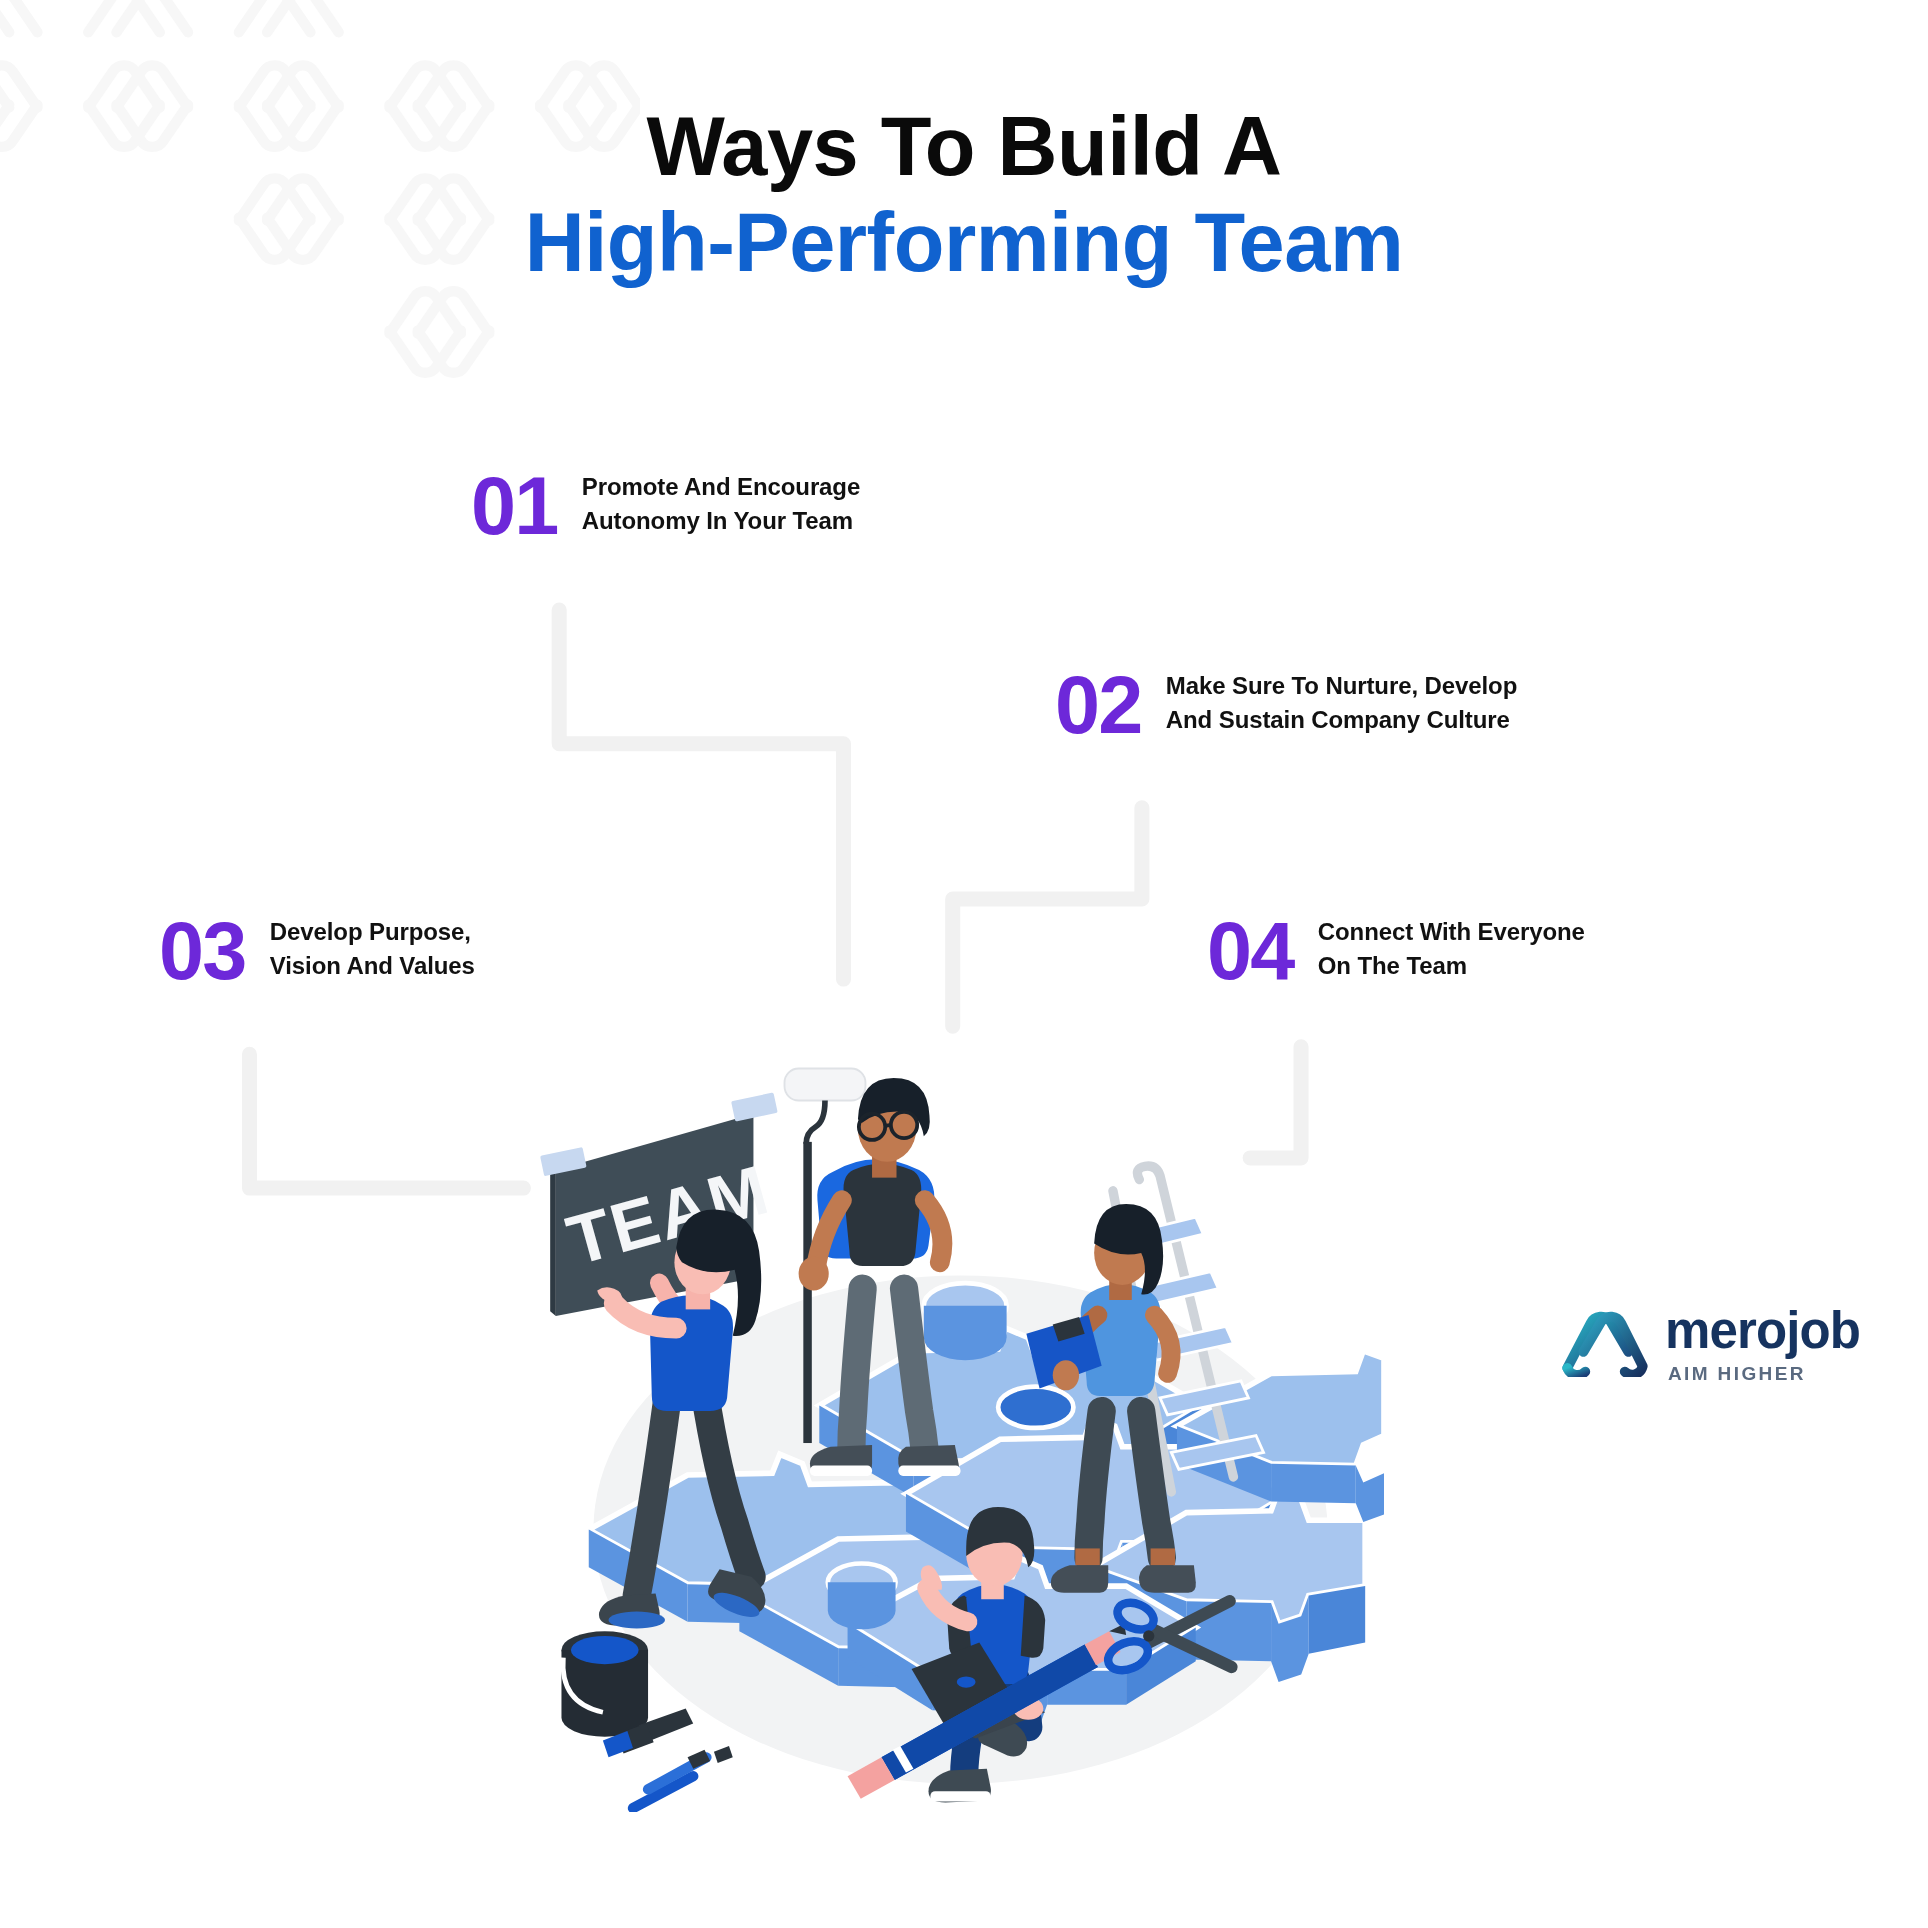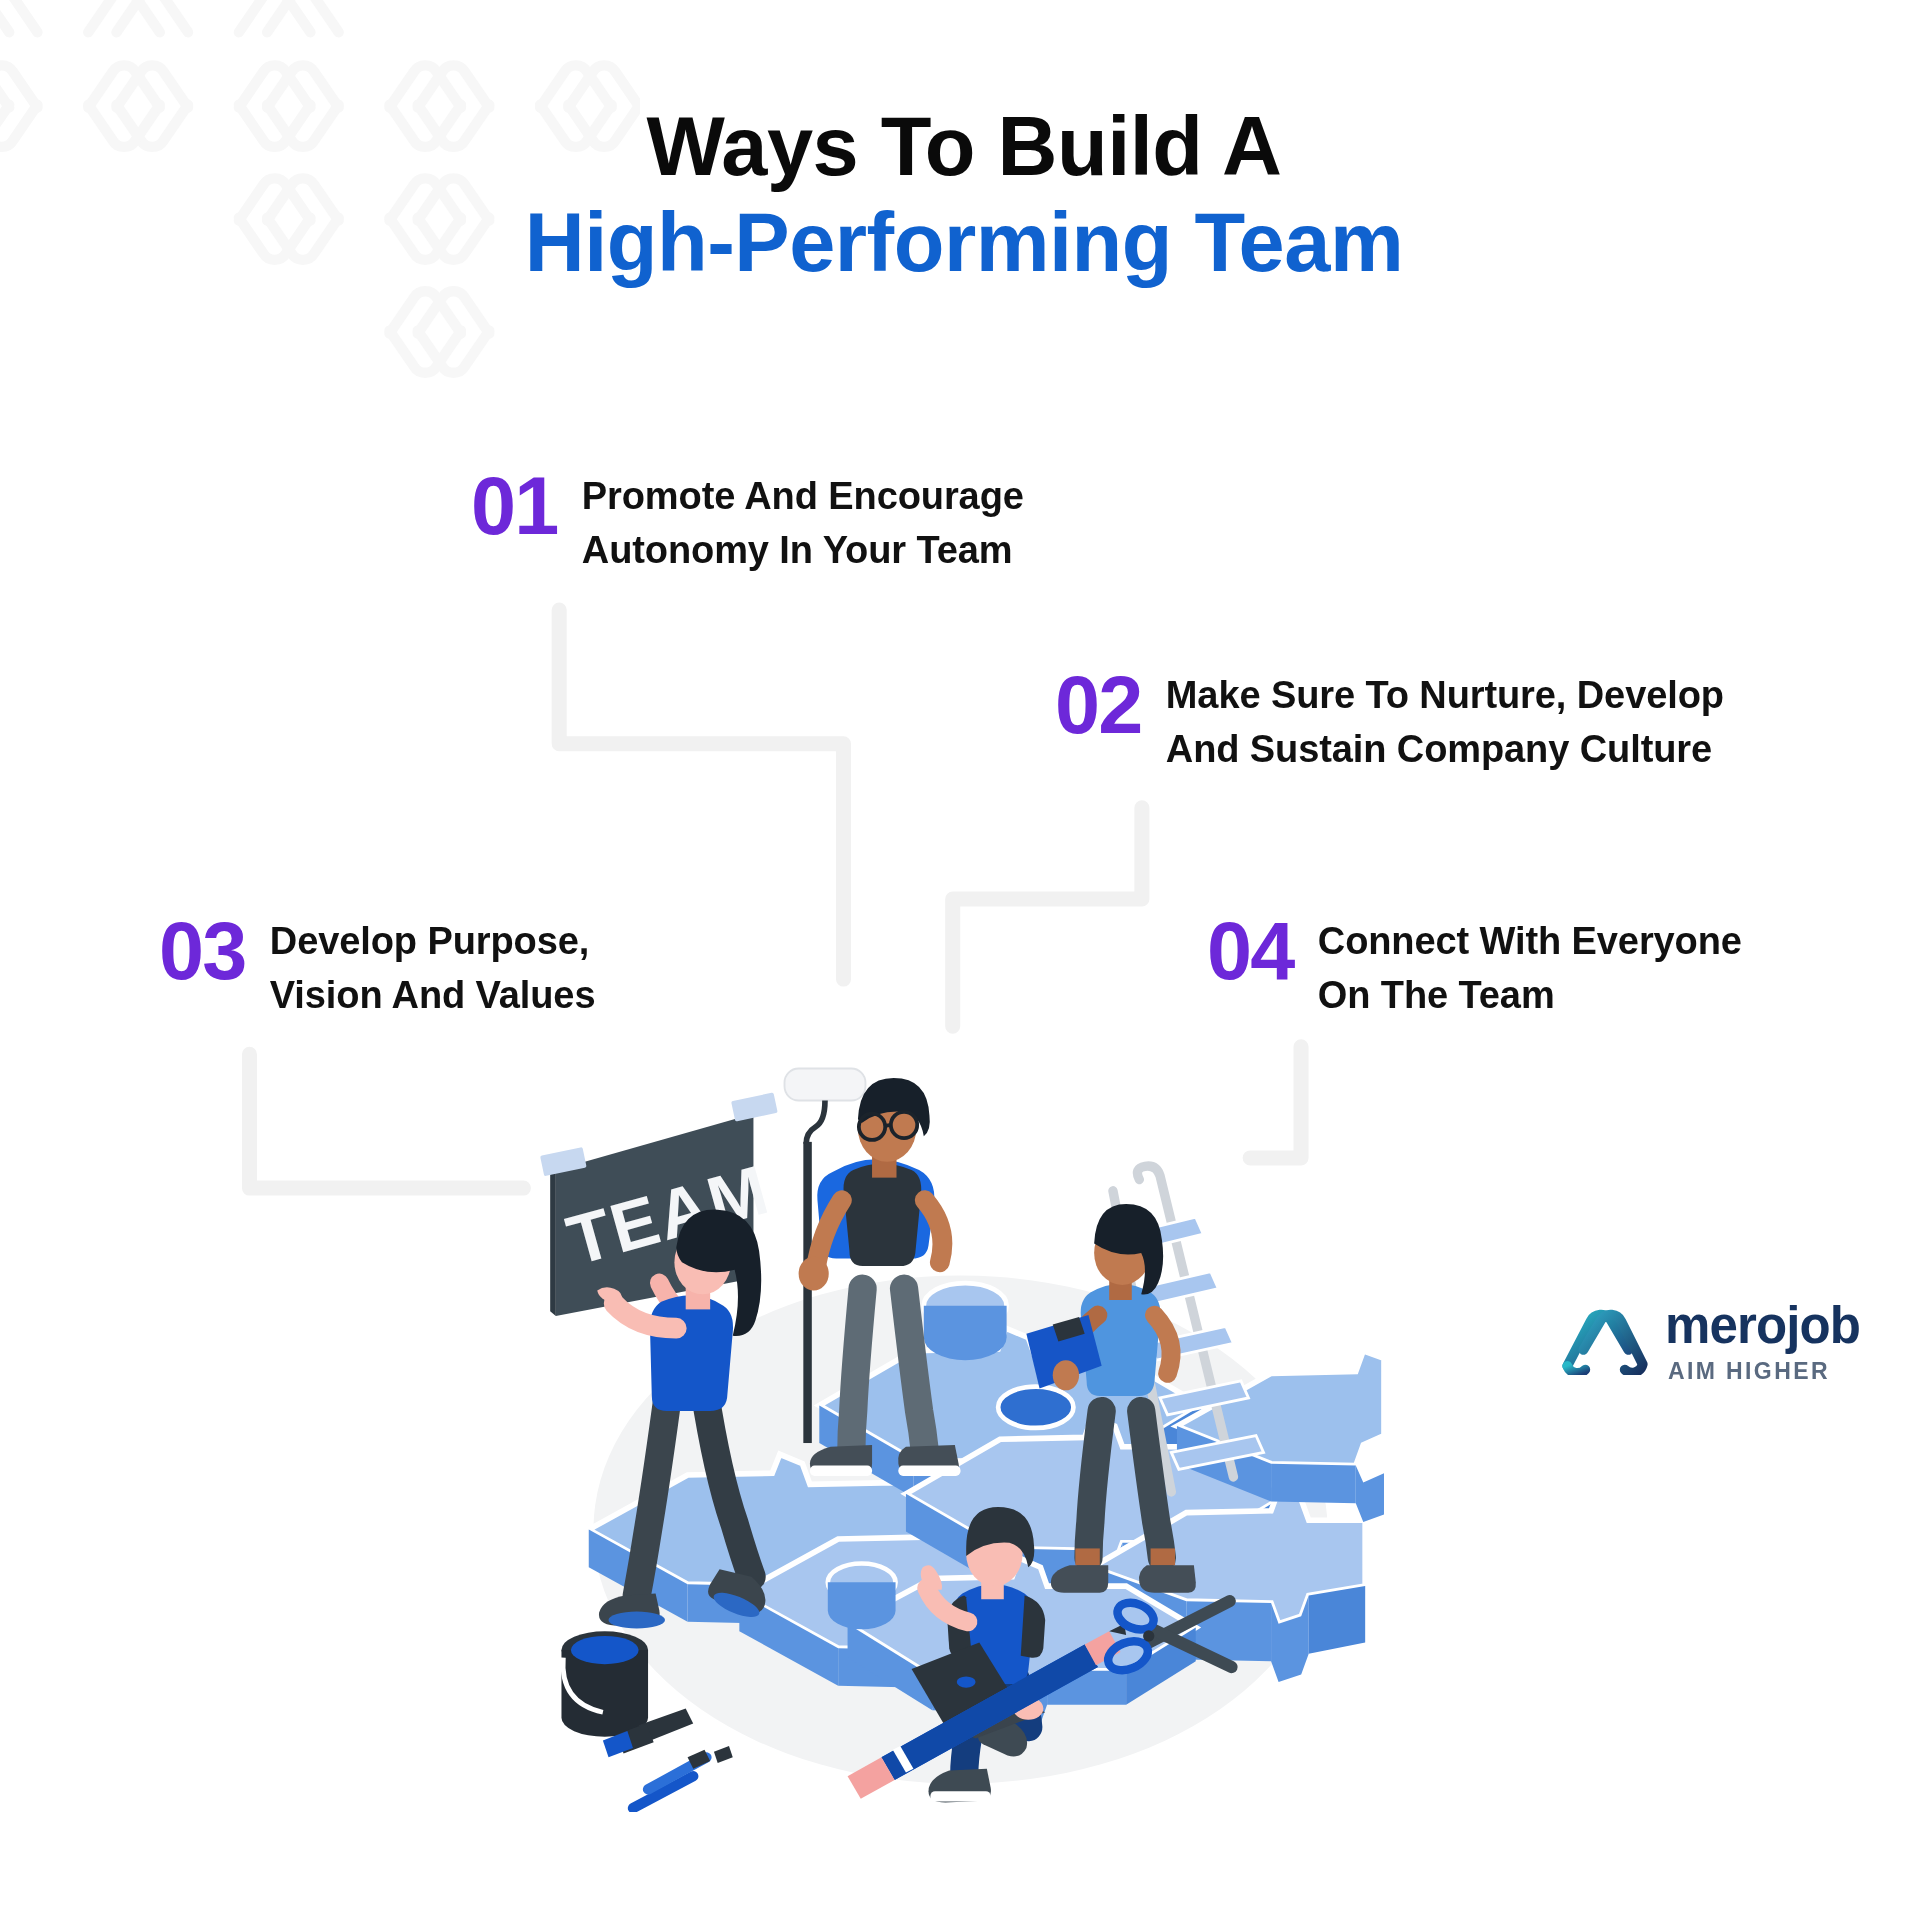--- a/index.html
+++ b/index.html
@@ -35,39 +35,39 @@
   .connectors { position:absolute; left:0; top:0; width:1928px; height:1928px; z-index:2; }
 
   
   .item { position:absolute; display:flex; align-items:flex-start; z-index:6; }
   .item .num {
     font-size:81px; font-weight:bold; color:#6d28d9;
     line-height:1; letter-spacing:-1.9px; white-space:nowrap;
   }
   .item .txt { margin-left:24.5px; padding-top:3.8px; }
   .item .txt span {
-    display:block; font-size:38px; font-weight:bold; color:#111111;
+    display:block; font-size:24px; font-weight:bold; color:#111111;
     line-height:1.42; white-space:nowrap; letter-spacing:-0.1px;
   }
 
   #item-01 { left:471px; top:466px; }
   #item-02 { left:1055px; top:665px; }
   #item-03 { left:159px; top:911px; }
   #item-04 { left:1207px; top:911px; }
 
   
   .illustration { position:absolute; left:537px; top:1059px; width:847px; height:753px; z-index:4; }
 
   
   .logo { position:absolute; right:68px; bottom:55px; display:flex; align-items:center; z-index:7; }
   .logo-mark { width:90px; height:70px; margin-right:15px; flex:none; }
   .logo-text { display:flex; flex-direction:column; justify-content:center;margin-top:6px; }
   .logo-word { font-size:51px; font-weight:bold; color:#16335f; line-height:1; letter-spacing:-0.9px; }
   .logo-tag {
-    font-size:23px; font-weight:bold; color:#5a6a80;
+    font-size:19px; font-weight:bold; color:#5a6a80;
     letter-spacing:2.4px; margin-top:6.6px; margin-left:2.8px;
   }
 </style>
 </head>
 <body>
 
 <div id="canvas">
 
   <svg class="watermark" viewBox="0 0 720 460">
     <defs>

